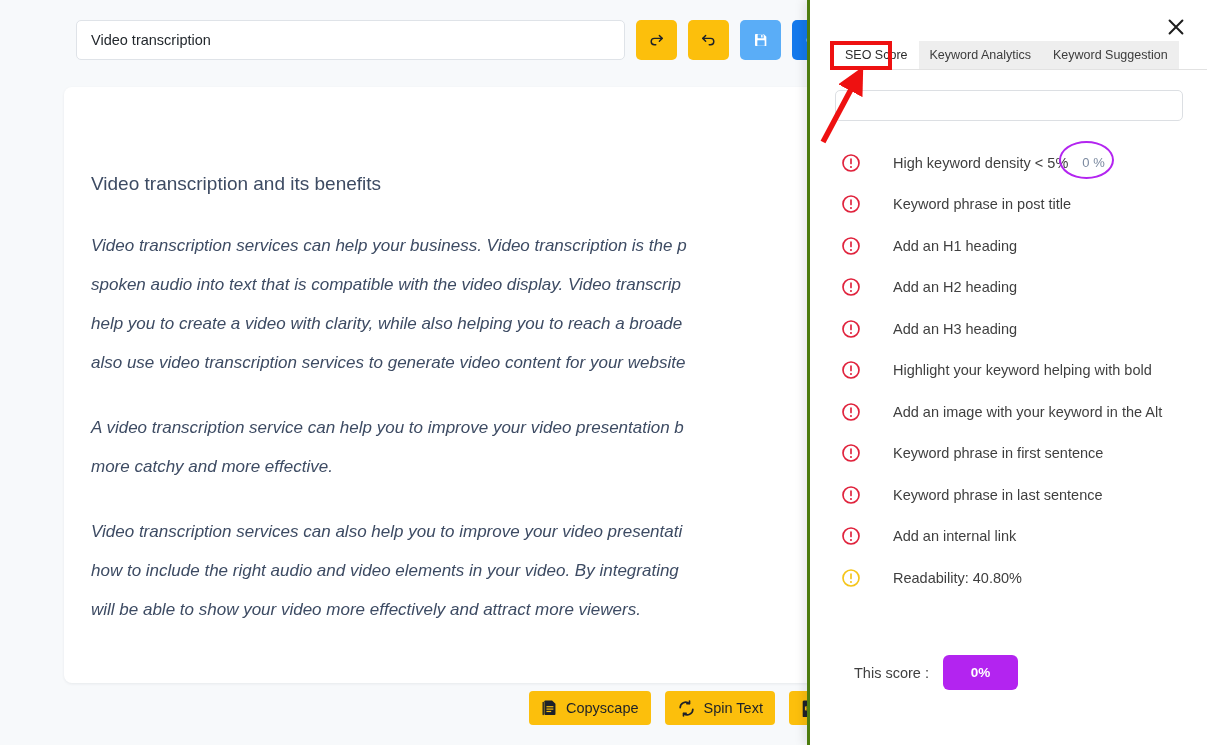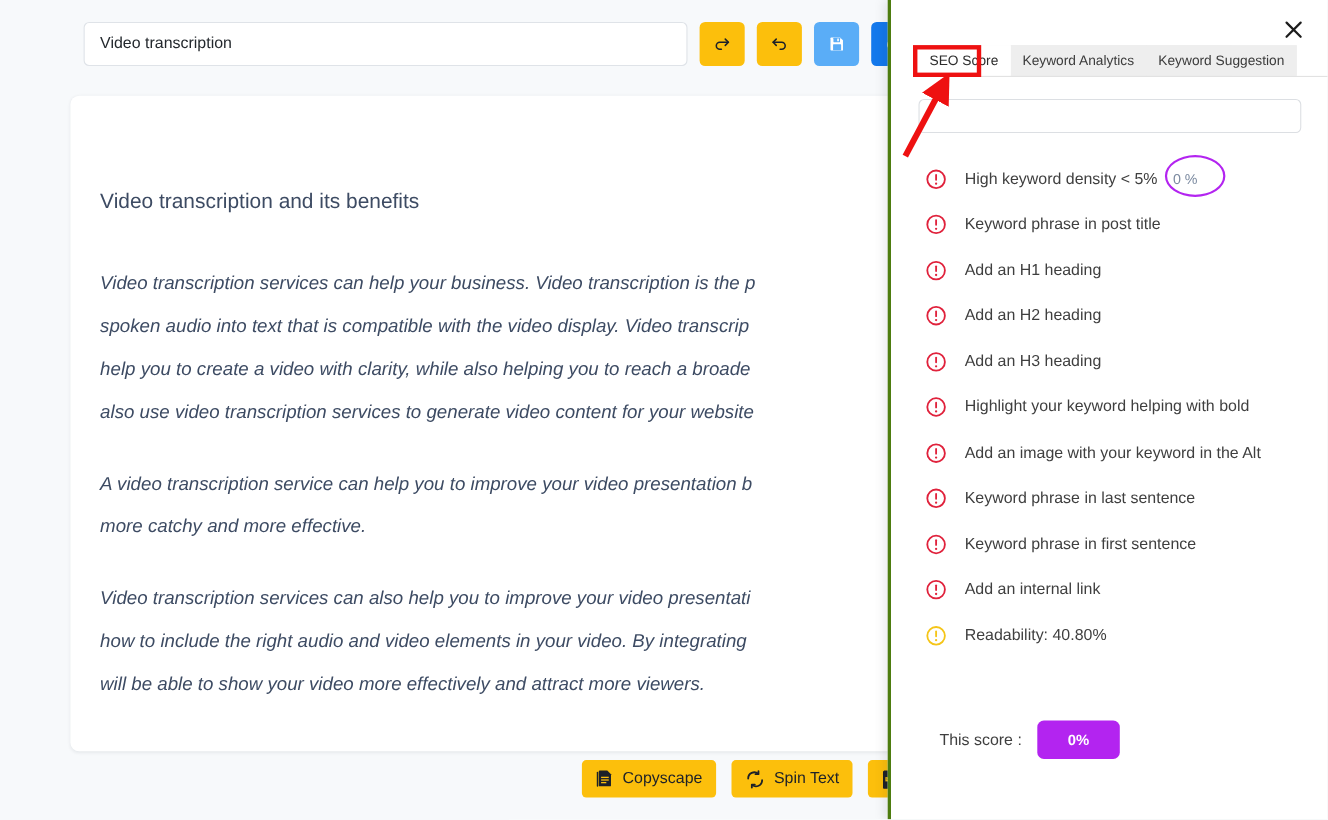--- a/index.html
+++ b/index.html
@@ -71,21 +71,21 @@
     background: #ffffff;
     border-radius: 8px 8px 8px 8px;
     box-shadow: 0 1px 3px rgba(16,24,40,.07);
   }
   .doc-inner {
     padding: 84px 56px 0 27px;
   }
   .doc-h {
     font-size: 19px;
     color: #3d4b63;
-    margin: 0 0 40px 0;
+    margin: 0 0 28px 0;
     font-weight: 400;
     line-height: 1.4;
     font-family: "Liberation Sans", sans-serif;
   }
   .doc-p {
     font-size: 17px;
     color: #3d4b63;
     line-height: 39px;
     margin: 0 0 26px 0;
     font-family: "Liberation Sans", sans-serif;
@@ -191,20 +191,21 @@
   .check-icon {
     width: 20px; height: 20px;
     flex: none;
     margin-right: 16px;
   }
   .check-label {
     font-size: 14.5px;
     color: #3f3f3f;
     font-family: "Liberation Sans", sans-serif;
     white-space: nowrap;
+    margin-left: 16px;
   }
   .density-badge {
     margin-left: 14px;
     font-size: 13px;
     color: #7b8aa0;
     font-family: "Liberation Sans", sans-serif;
   }
 
   .total-row {
     position: absolute;
@@ -438,29 +439,29 @@
               <circle cx="12" cy="16.8" r="1.25" fill="#e0223c"></circle>
             </svg></span>
           <span class="check-label">Add an image with your keyword in the Alt</span>
         </div>
         <div class="check-row">
           <span class="check-icon"><svg width="20" height="20" viewBox="0 0 24 24" fill="none">
               <circle cx="12" cy="12" r="9.6" stroke="#e0223c" stroke-width="2"></circle>
               <rect x="11" y="6.3" width="2" height="7.2" rx="1" fill="#e0223c"></rect>
               <circle cx="12" cy="16.8" r="1.25" fill="#e0223c"></circle>
             </svg></span>
+          <span class="check-label">Keyword phrase in first sentence</span>
+        </div>
+        <div class="check-row">
+          <span class="check-icon"><svg width="20" height="20" viewBox="0 0 24 24" fill="none">
+              <circle cx="12" cy="12" r="9.6" stroke="#e0223c" stroke-width="2"></circle>
+              <rect x="11" y="6.3" width="2" height="7.2" rx="1" fill="#e0223c"></rect>
+              <circle cx="12" cy="16.8" r="1.25" fill="#e0223c"></circle>
+            </svg></span>
           <span class="check-label">Keyword phrase in last sentence</span>
-        </div>
-        <div class="check-row">
-          <span class="check-icon"><svg width="20" height="20" viewBox="0 0 24 24" fill="none">
-              <circle cx="12" cy="12" r="9.6" stroke="#e0223c" stroke-width="2"></circle>
-              <rect x="11" y="6.3" width="2" height="7.2" rx="1" fill="#e0223c"></rect>
-              <circle cx="12" cy="16.8" r="1.25" fill="#e0223c"></circle>
-            </svg></span>
-          <span class="check-label">Keyword phrase in first sentence</span>
         </div>
         <div class="check-row">
           <span class="check-icon"><svg width="20" height="20" viewBox="0 0 24 24" fill="none">
               <circle cx="12" cy="12" r="9.6" stroke="#e0223c" stroke-width="2"></circle>
               <rect x="11" y="6.3" width="2" height="7.2" rx="1" fill="#e0223c"></rect>
               <circle cx="12" cy="16.8" r="1.25" fill="#e0223c"></circle>
             </svg></span>
           <span class="check-label">Add an internal link</span>
         </div>
         <div class="check-row">

